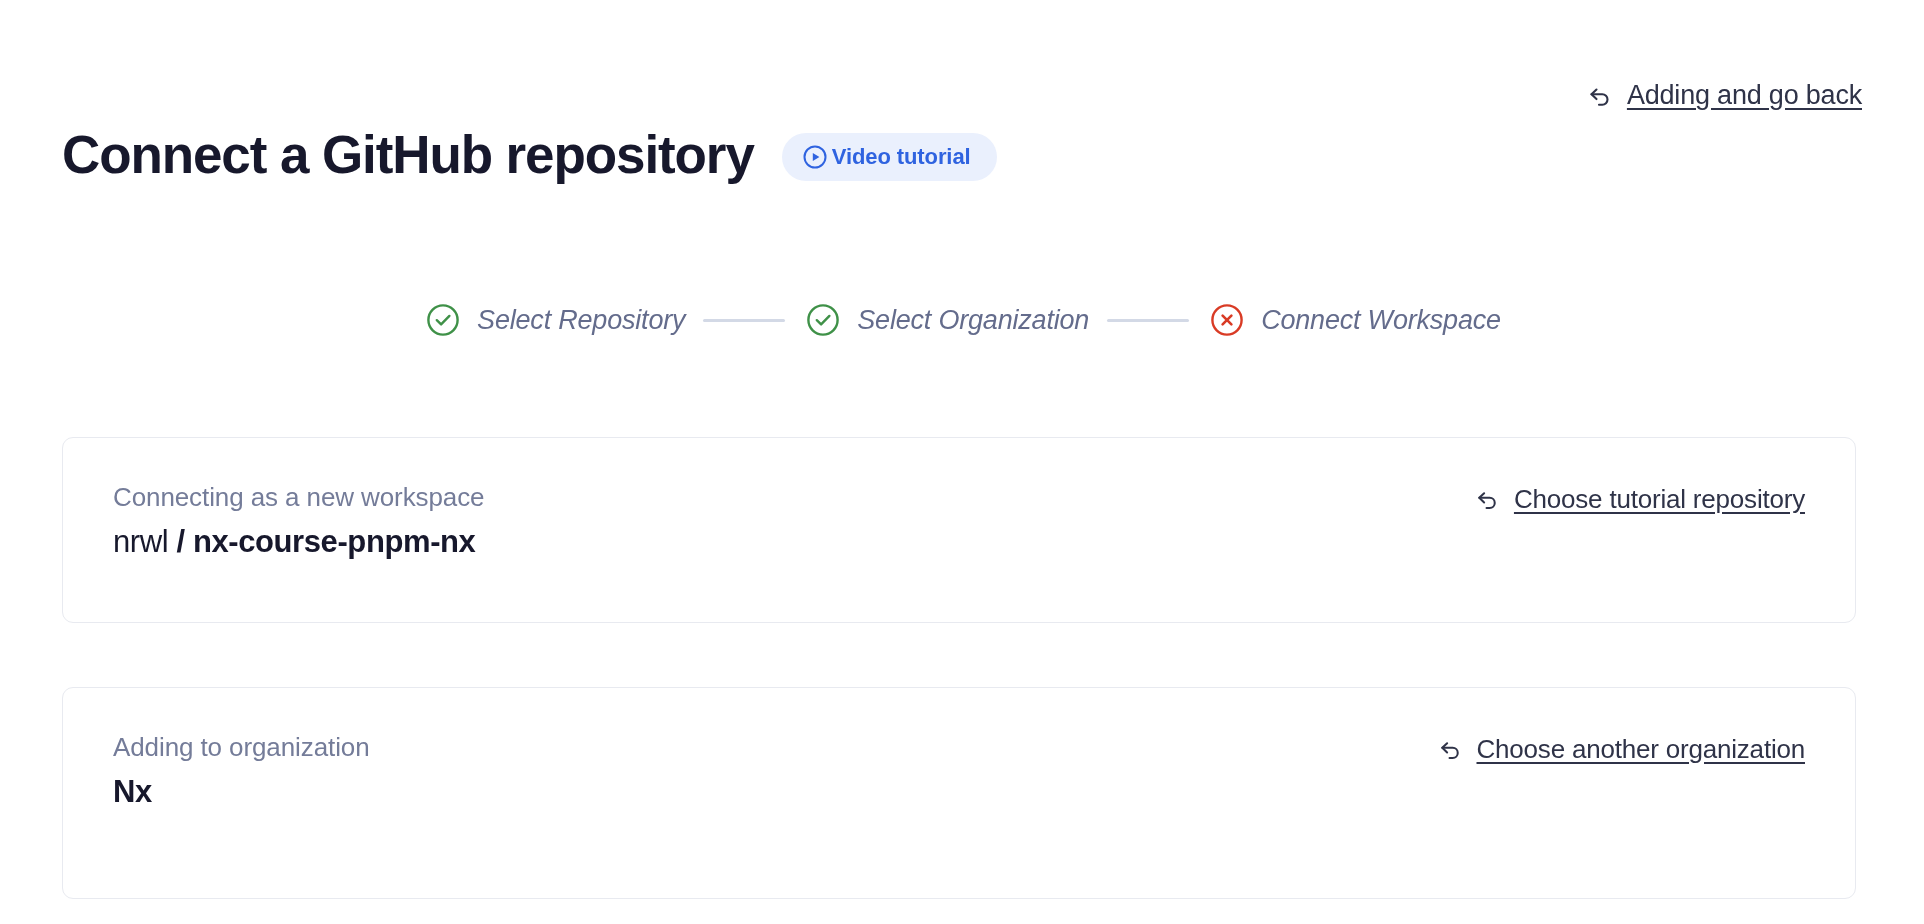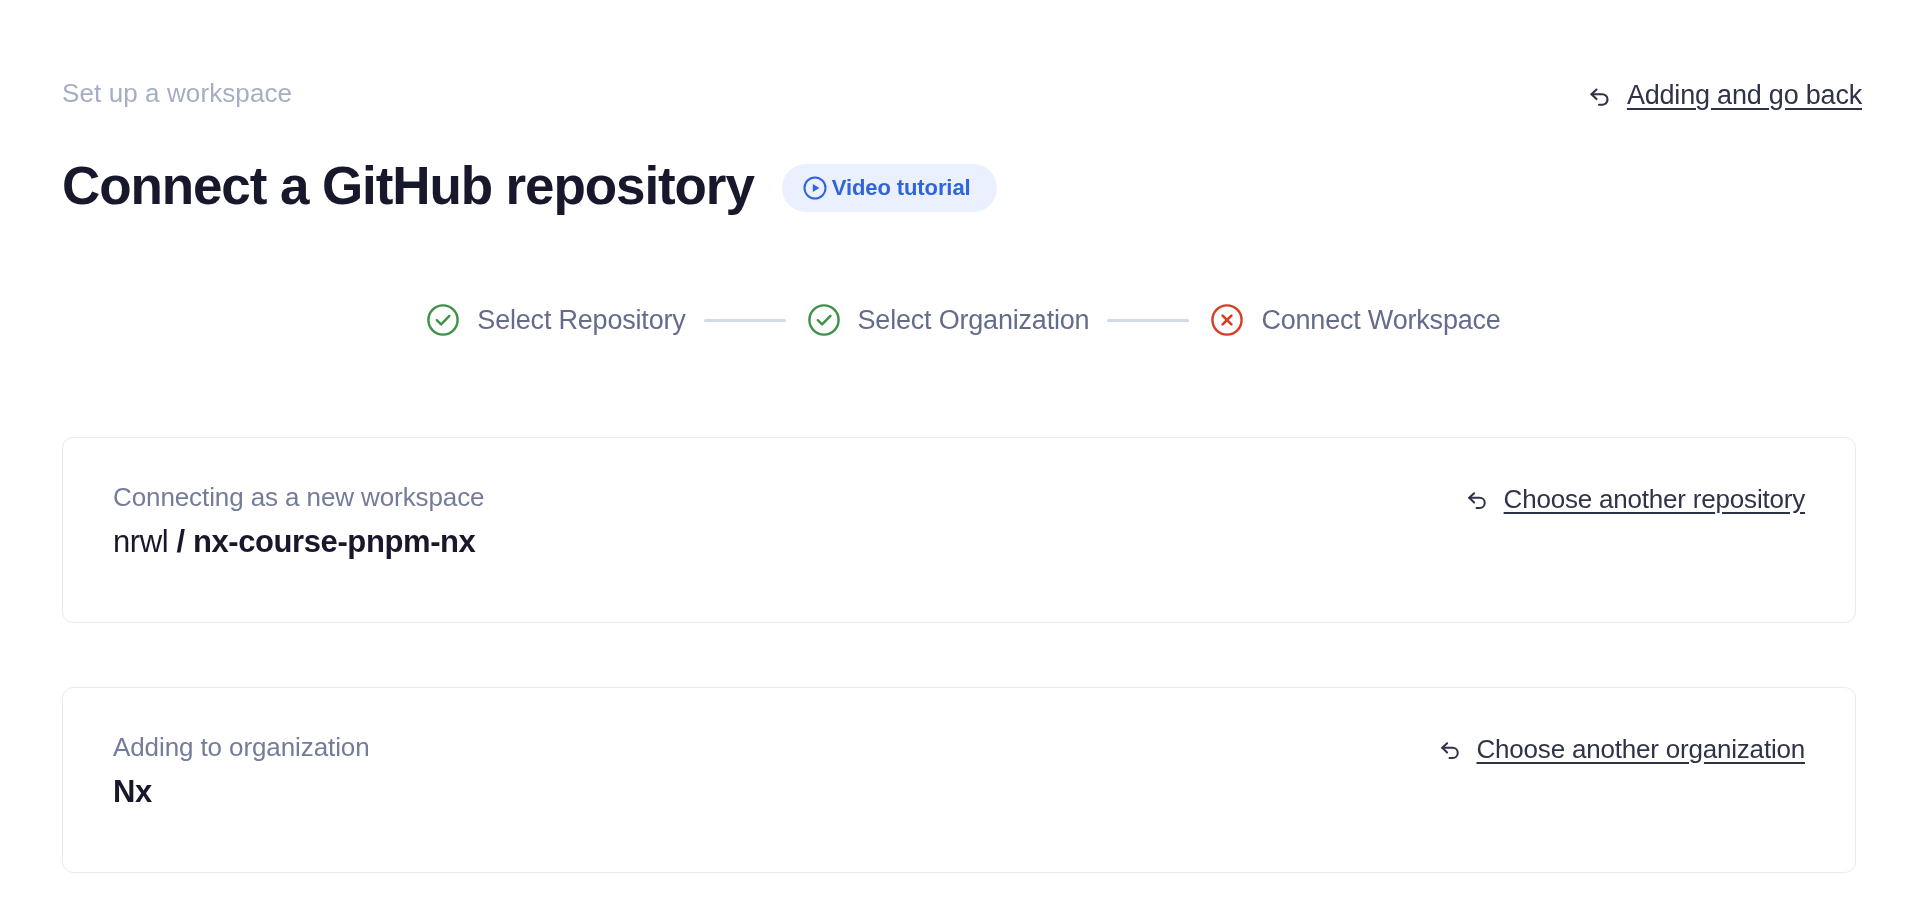--- a/index.html
+++ b/index.html
@@ -99,20 +99,21 @@
     top: 300px;
     display: flex;
     align-items: center;
     justify-content: center;
     gap: 0;
   }
   .step {
     display: flex;
     align-items: center;
     gap: 14px;
+    font-style: italic;
   }
   .step-label {
     font-size: 27px;
     color: #646c8c;
     letter-spacing: -0.2px;
     white-space: nowrap;
   }
   .step-connector {
     width: 82px;
     height: 3px;
@@ -131,21 +132,21 @@
     background: #ffffff;
     border: 1.5px solid #e8eaf0;
     border-radius: 11px;
     box-sizing: border-box;
     padding: 44px 50px;
     display: flex;
     align-items: flex-start;
     justify-content: space-between;
   }
   #card-repository { top: 437px; height: 186px; }
-  #card-organization { top: 687px; height: 186px; }
+  #card-organization { top: 687px; height: 212px; }
 
   .card-left { display: flex; flex-direction: column; gap: 10px; }
   .card-caption {
     font-size: 26px;
     color: #747c99;
     letter-spacing: -0.1px;
     line-height: 1.2;
   }
   .card-value {
     font-size: 31px;
@@ -173,21 +174,20 @@
     letter-spacing: -0.2px;
     white-space: nowrap;
   }
 </style>
 </head>
 <body>
 
 <div class="page">
 
   <div class="header">
-    <div class="eyebrow">Set up a workspace</div>
     <div class="title-row">
       <h1 class="page-title">Connect a GitHub repository</h1>
 
       <button class="video-pill">
         <span>
           <svg class="play-icon" width="26" height="26" viewBox="0 0 26 26" fill="none">
             <circle cx="13" cy="13" r="10.5" stroke="#2f63e0" stroke-width="2"></circle>
             <path d="M10.8 8.9 L17.4 13 L10.8 17.1 Z" fill="#2f63e0"></path>
           </svg>
         </span>
@@ -251,21 +251,21 @@
         <span class="owner">nrwl</span><span class="repo"> / </span><span class="repo">nx-course-pnpm-nx</span>
       </div>
     </div>
     <a class="card-link" href="#">
       <span>
         <svg class="undo-icon" width="29" height="29" viewBox="0 0 30 30" fill="none">
           <path d="M11.5 8.5 L6.5 13.3 L11.5 18.1" stroke="#2f3348" stroke-width="2.1" stroke-linecap="round" stroke-linejoin="round"></path>
           <path d="M6.5 13.3 H17.3 a5.2 5.2 0 0 1 0 10.4 H14" stroke="#2f3348" stroke-width="2.1" stroke-linecap="round" stroke-linejoin="round"></path>
         </svg>
       </span>
-      <span class="label">Choose another repository</span>
+      <span class="label">Choose tutorial repository</span>
     </a>
   </div>
 
   <div class="card" id="card-organization">
     <div class="card-left">
       <div class="card-caption">Adding to organization</div>
       <div class="card-value org-value">Nx</div>
     </div>
     <a class="card-link" href="#">
       <span>

